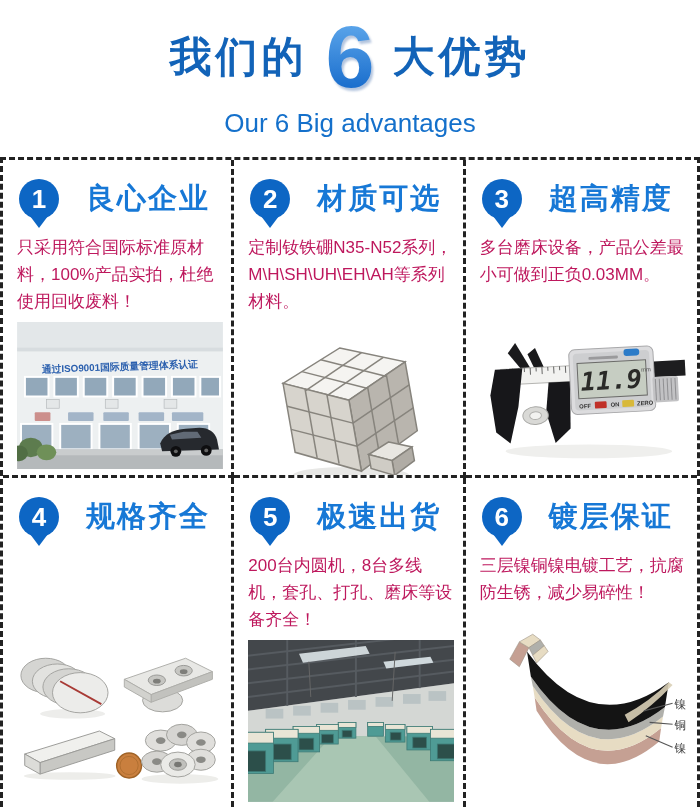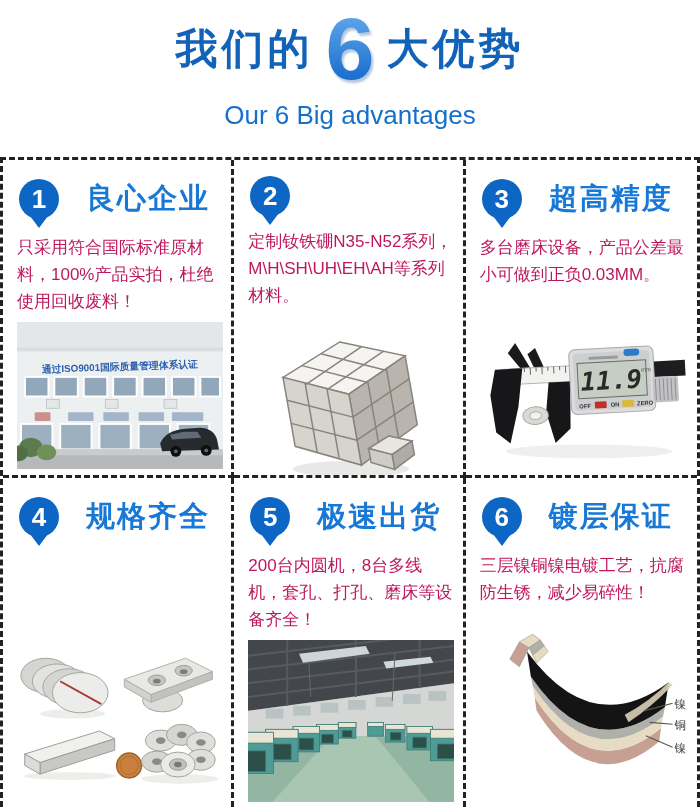--- a/index.html
+++ b/index.html
@@ -1,21 +1,21 @@
 <!DOCTYPE html>
 <html><head>
 <meta charset="utf-8">
 <style>
   html,body{margin:0;padding:0;}
   body{
     width:700px;height:810px;background:#ffffff;overflow:hidden;
     font-family:"Liberation Sans","DejaVu Sans",sans-serif;
   }
   .header{text-align:center;height:157px;}
-  .title-line{display:flex;justify-content:center;align-items:center;gap:12px;padding-top:0;height:98px;}
+  .title-line{display:flex;justify-content:center;align-items:center;gap:18px;padding-top:8px;height:98px;}
   .title-cn{font-size:42px;font-weight:800;color:#1263b8;letter-spacing:4px;}
   .title-num{
     font-size:88px;font-weight:800;line-height:1;
     background:linear-gradient(180deg,#66aeef 0%,#1a6ecd 85%);
     -webkit-background-clip:text;background-clip:text;color:transparent;
     filter:drop-shadow(2px 3px 1px rgba(40,90,160,.35));
   }
   .subtitle{font-size:26px;font-weight:400;color:#1470cb;margin-top:2px;}
 
   .grid{
@@ -111,20 +111,21 @@
           <circle cx="193" cy="131" r="5.5" fill="#0e0e10"></circle>
             <circle cx="193" cy="131" r="2" fill="#666"></circle>
         </g>
       </svg>
     </div>
   </section>
 
   <section class="cell r1 c-r">
     <div class="adv-head">
       <span class="badge">2</span>
+      <h2 class="adv-title">材质可选</h2>
     </div>
     <p class="adv-desc">定制钕铁硼N35-N52系列，M\H\SH\UH\EH\AH等系列材料。</p>
     <div class="figure">
       <svg width="200" height="170" viewBox="0 0 200 170">
         <ellipse cx="100" cy="153" rx="58" ry="8" fill="#e8e8e6"></ellipse>
         <g transform="rotate(-10 100 90)" stroke="#87847d" stroke-width="1.5">
           <polygon points="100,25 162,50 100,78 38,50" fill="#f5f4f1"></polygon>
           <polygon points="162,50 100,78 100,150 162,120" fill="#b9b5ae"></polygon>
           <polygon points="38,50 100,78 100,150 38,120" fill="#d7d4cd"></polygon>
           <line x1="120.7" y1="33.3" x2="58.7" y2="61.3"></line>

